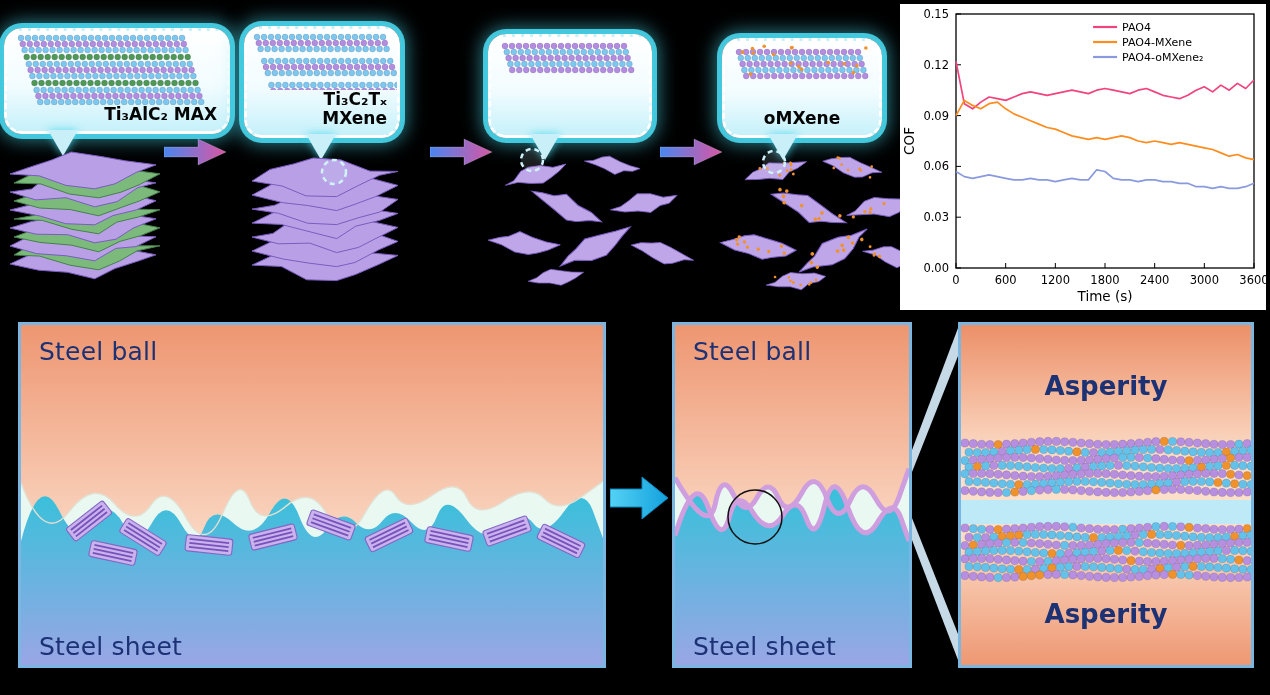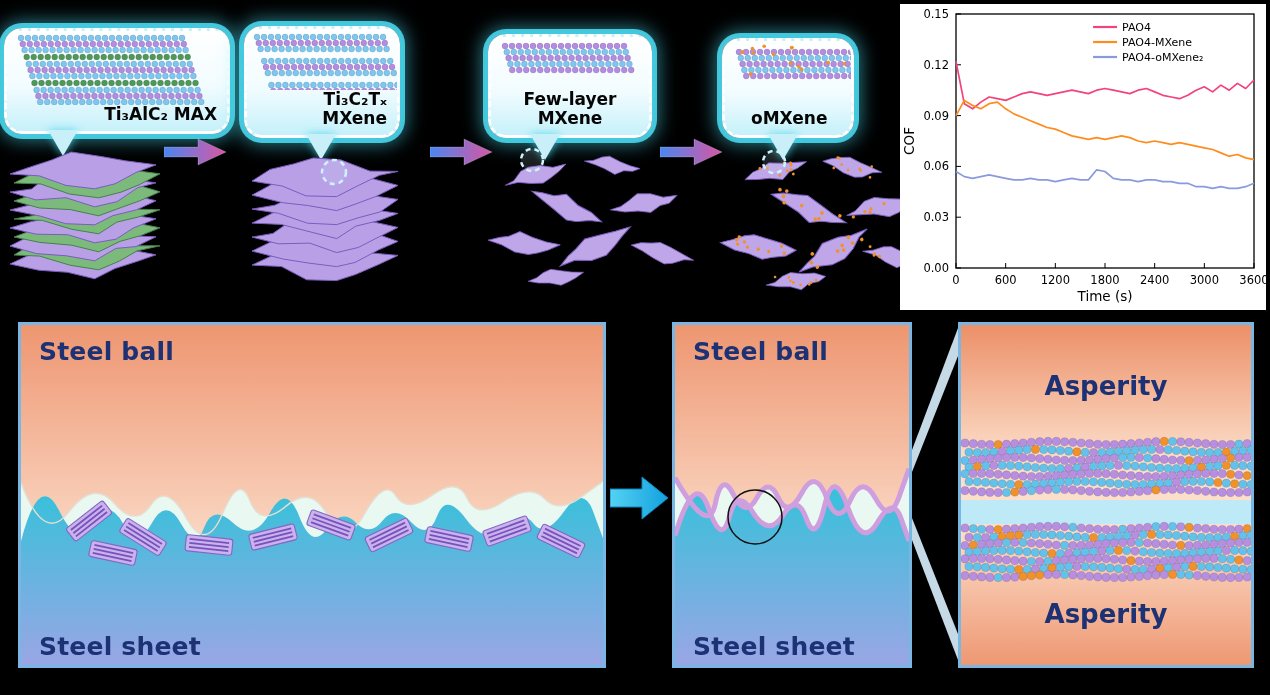--- a/index.html
+++ b/index.html
@@ -22,21 +22,21 @@
 
   
   .chart-panel{position:absolute;left:900px;top:4px;width:366px;height:306px;background:#ffffff}
 
   
   .panel{position:absolute;border:3px solid #79b6e2;overflow:hidden}
   #panel-left{left:18px;top:322px;width:588px;height:346px;background:#e9f8f1}
   #panel-mid{left:672px;top:322px;width:240px;height:346px;background:#e9f8f1}
   #panel-right{left:958px;top:322px;width:296px;height:346px;background:#f9d8c2}
   .panel svg{position:absolute;left:0;top:0;display:block}
-  .steel-label{position:absolute;font-weight:bold;color:#1d3274;font-size:25px;letter-spacing:.2px}
+  .steel-label{position:absolute;font-weight:normal;color:#1d3274;font-size:25px;letter-spacing:.2px}
   .steel-label.top{left:18px;top:12px}
   .steel-label.bottom{left:18px;bottom:4px}
   .asperity-label{position:absolute;width:100%;text-align:center;font-weight:bold;color:#1d3274;font-size:26px}
   .asperity-label.top{top:46px}
   .asperity-label.bottom{bottom:36px}
 </style>
 </head>
 <body>
 
 <div class="canvas">
@@ -619,21 +619,20 @@
         <circle cx="84.2" cy="33" r="3" fill="#b48ce0" stroke="rgba(40,20,80,.35)" stroke-width="0.4"></circle>
         <circle cx="91.2" cy="33" r="3" fill="#b48ce0" stroke="rgba(40,20,80,.35)" stroke-width="0.4"></circle>
         <circle cx="98.2" cy="33" r="3" fill="#b48ce0" stroke="rgba(40,20,80,.35)" stroke-width="0.4"></circle>
         <circle cx="105.2" cy="33" r="3" fill="#b48ce0" stroke="rgba(40,20,80,.35)" stroke-width="0.4"></circle>
         <circle cx="112.2" cy="33" r="3" fill="#b48ce0" stroke="rgba(40,20,80,.35)" stroke-width="0.4"></circle>
         <circle cx="119.2" cy="33" r="3" fill="#b48ce0" stroke="rgba(40,20,80,.35)" stroke-width="0.4"></circle>
         <circle cx="126.2" cy="33" r="3" fill="#b48ce0" stroke="rgba(40,20,80,.35)" stroke-width="0.4"></circle>
         <circle cx="133.2" cy="33" r="3" fill="#b48ce0" stroke="rgba(40,20,80,.35)" stroke-width="0.4"></circle>
         <circle cx="140.2" cy="33" r="3" fill="#b48ce0" stroke="rgba(40,20,80,.35)" stroke-width="0.4"></circle>
       </svg>
-    <div class="step-label label-center">Few-layer MXene</div>
   </div>
   <div class="tail" style="left:530px;top:134px"></div>
   <svg class="abs" id="scatter-few" style="left:486px;top:146px" width="212" height="150">
       <g transform="translate(50,30) rotate(-15) scale(0.8)">
         <path d="M0.0,14.3 L 11.8,11.5 L 23.2,2.2 L 33.6,0.0 L 48.8,1.9 L 63.2,8.0 L 80.0,8.3 L 69.8,14.5 L 57.0,20.0 L 46.4,23.9 L 31.2,20.3 L 16.2,14.9 Z" fill="#bfa6e8" stroke="#7a5cc0" stroke-width="1" transform="translate(-40,-13)"></path>
       </g>
       <g transform="translate(126,20) rotate(12) scale(0.7)">
         <path d="M0.0,14.3 L 11.9,11.0 L 23.5,3.5 L 33.6,0.0 L 50.3,4.7 L 65.4,7.3 L 80.0,8.3 L 70.3,14.4 L 58.0,16.1 L 46.4,23.9 L 29.9,18.9 L 16.1,16.2 Z" fill="#bfa6e8" stroke="#7a5cc0" stroke-width="1" transform="translate(-40,-13)"></path>
       </g>
       <g transform="translate(80,62) rotate(28) scale(0.95)">
@@ -660,21 +659,21 @@
   <svg class="abs" id="arrow-3" style="left:660px;top:136px" width="64" height="32" viewBox="0 0 64 32">
       <defs>
         <linearGradient id="ag2" gradientUnits="userSpaceOnUse" x1="0" y1="0" x2="64" y2="0">
           <stop offset="0" stop-color="#4a86f0"></stop>
           <stop offset="1" stop-color="#e054a0"></stop>
         </linearGradient>
       </defs>
       <polygon points="0,11 34,11 34,3 62,16 34,29 34,21 0,21" fill="url(#ag2)" stroke="rgba(255,255,255,0.25)" stroke-width="0.8"></polygon>
     </svg>
 
-  <div class="callout" id="box-omx" style="left:722px;top:38px;width:132px;height:100px">
+  <div class="callout" id="box-omx" style="left:722px;top:38px;width:160px;height:100px">
     <svg class="illus" id="lat-omx" width="162" height="46">
         <circle cx="14" cy="11" r="3" fill="#b48ce0" stroke="rgba(40,20,80,.35)" stroke-width="0.4"></circle>
         <circle cx="21" cy="11" r="3" fill="#b48ce0" stroke="rgba(40,20,80,.35)" stroke-width="0.4"></circle>
         <circle cx="28" cy="11" r="3" fill="#b48ce0" stroke="rgba(40,20,80,.35)" stroke-width="0.4"></circle>
         <circle cx="35" cy="11" r="3" fill="#b48ce0" stroke="rgba(40,20,80,.35)" stroke-width="0.4"></circle>
         <circle cx="42" cy="11" r="3" fill="#b48ce0" stroke="rgba(40,20,80,.35)" stroke-width="0.4"></circle>
         <circle cx="49" cy="11" r="3" fill="#b48ce0" stroke="rgba(40,20,80,.35)" stroke-width="0.4"></circle>
         <circle cx="56" cy="11" r="3" fill="#b48ce0" stroke="rgba(40,20,80,.35)" stroke-width="0.4"></circle>
         <circle cx="63" cy="11" r="3" fill="#b48ce0" stroke="rgba(40,20,80,.35)" stroke-width="0.4"></circle>
         <circle cx="70" cy="11" r="3" fill="#b48ce0" stroke="rgba(40,20,80,.35)" stroke-width="0.4"></circle>

